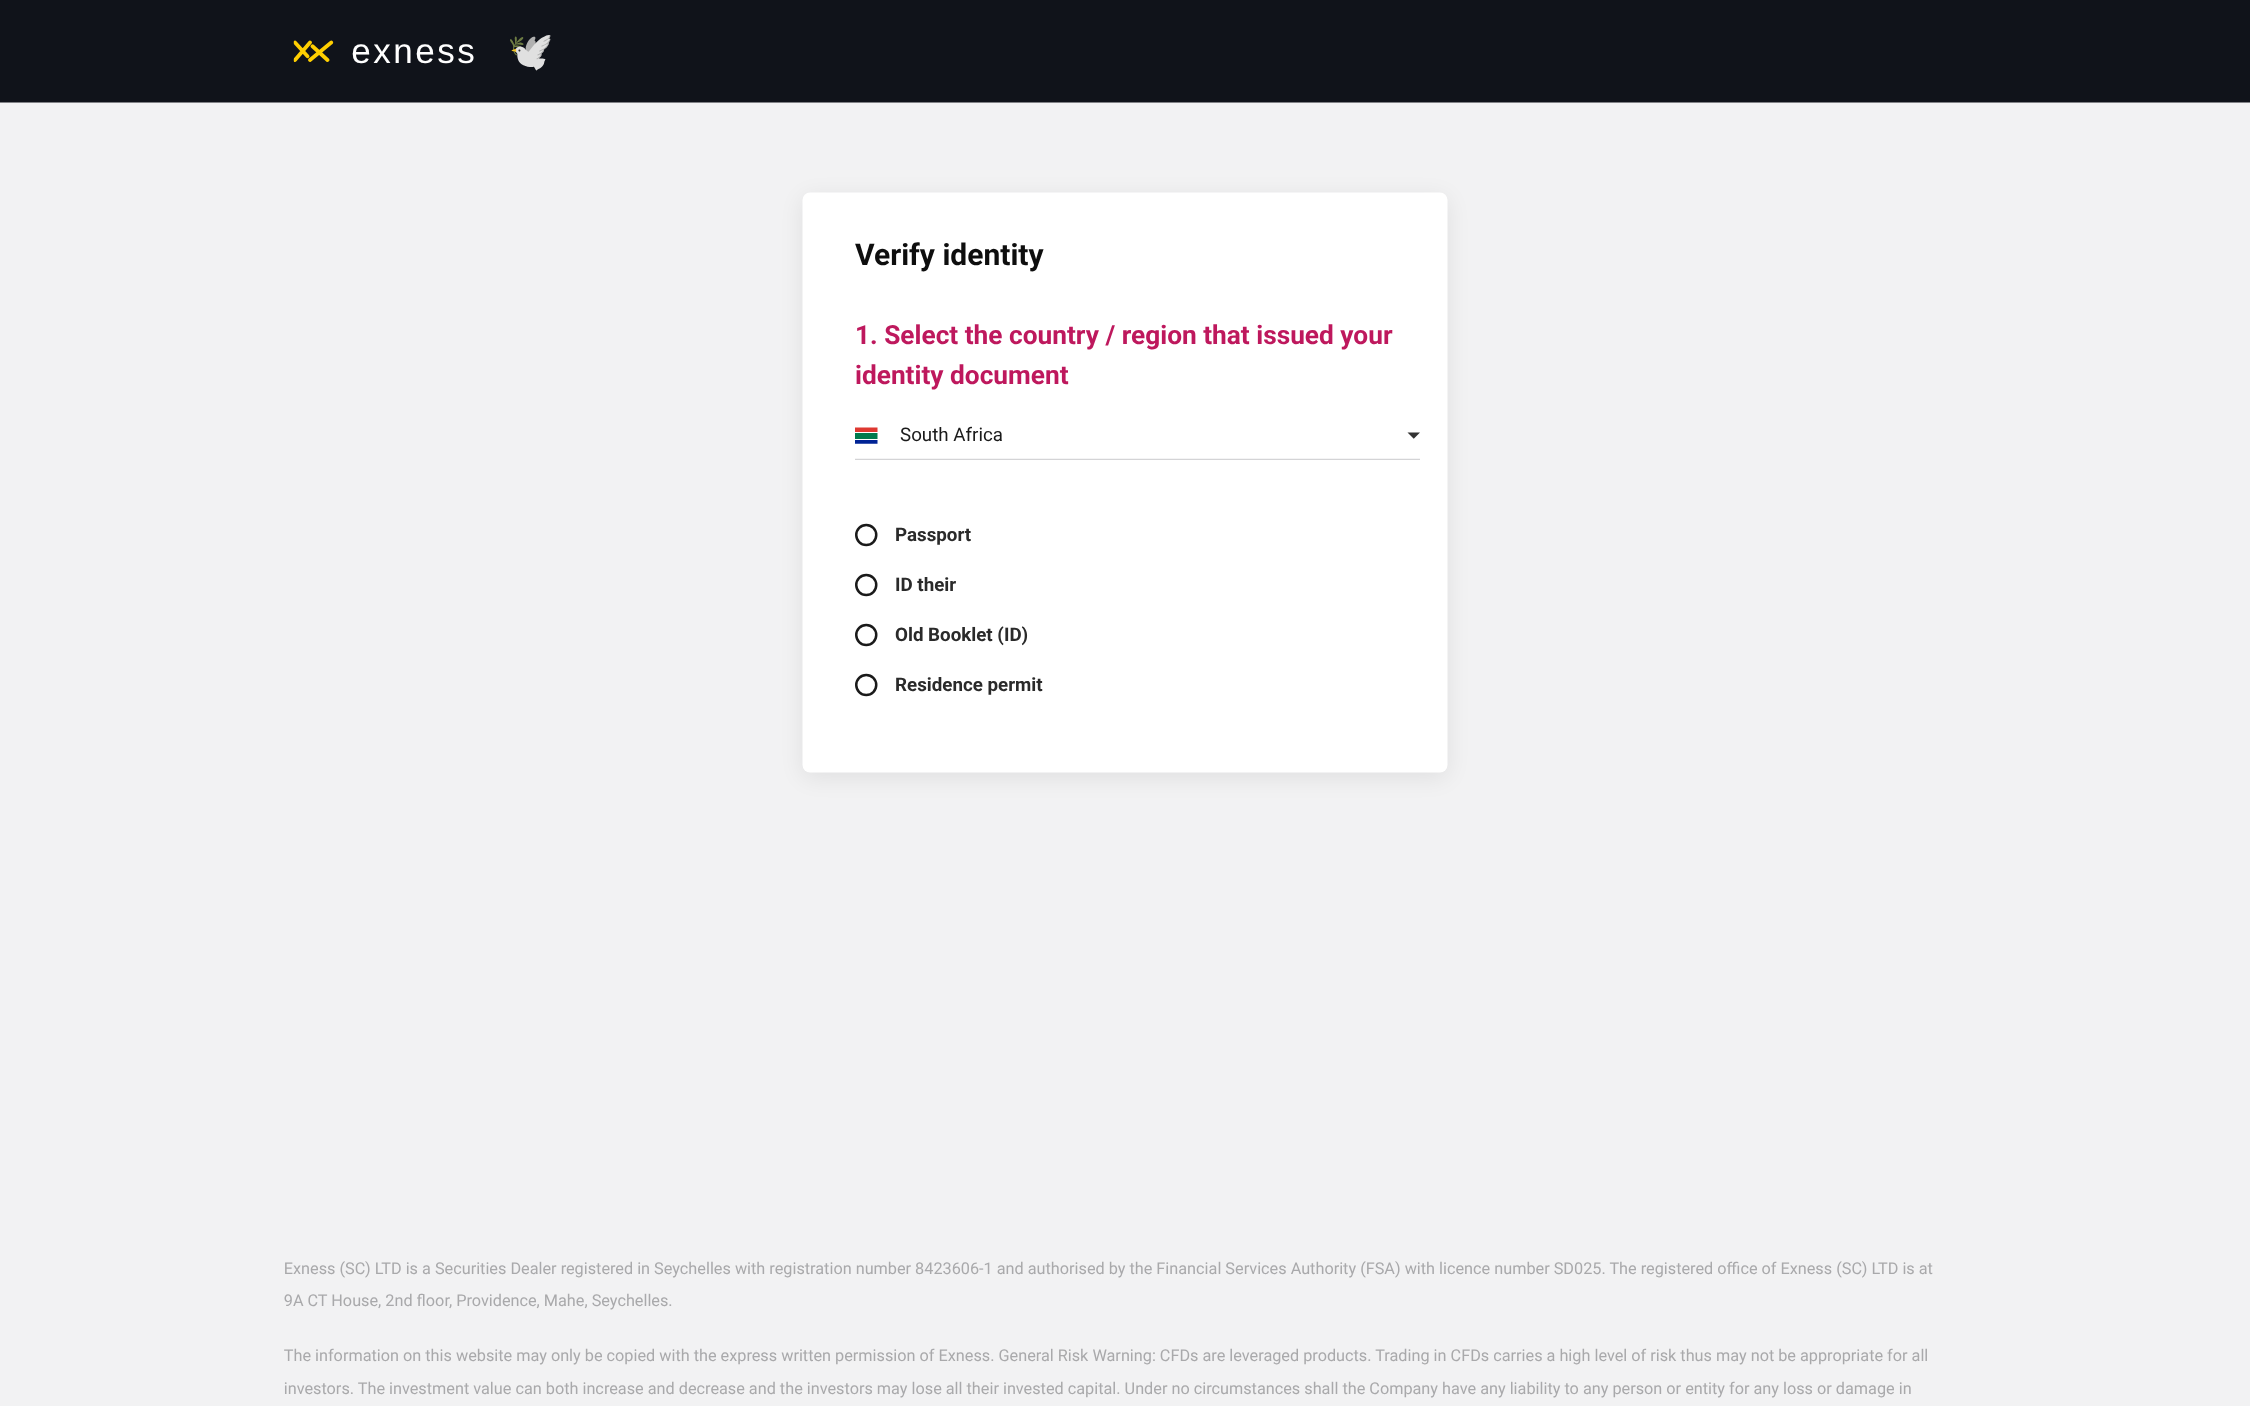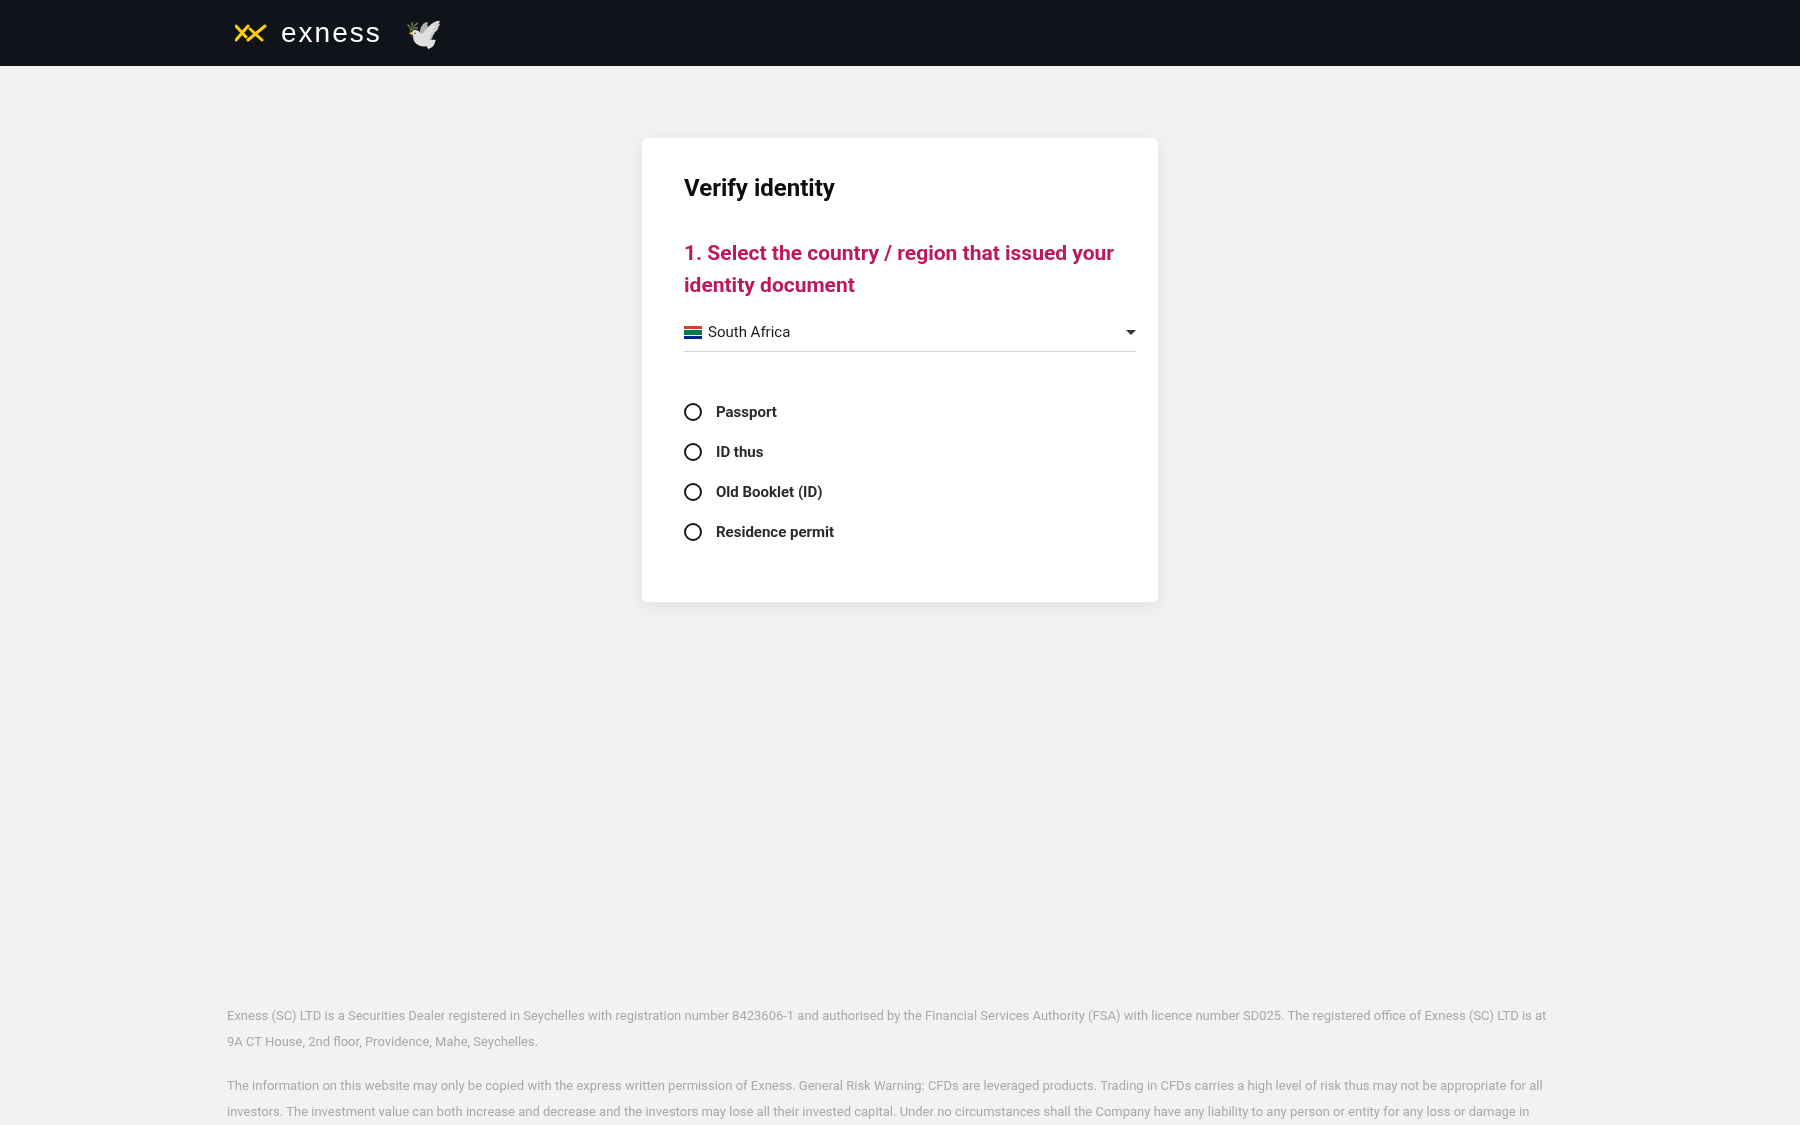--- a/index.html
+++ b/index.html
@@ -9,21 +9,21 @@
     }
     body {
       font-family: -apple-system, BlinkMacSystemFont, 'Segoe UI', Roboto, Helvetica, Arial, sans-serif;
       background: #f2f2f3;
       width: 1800px;
       height: 1125px;
       overflow: hidden;
     }
     .header {
       background: #10131a;
-      height: 66px;
+      height: 82px;
       display: flex;
       align-items: center;
       padding-left: 235px;
     }
     .logo-wrap {
       display: flex;
       align-items: center;
       gap: 14px;
     }
     .logo-mark svg {
@@ -71,21 +71,21 @@
       align-items: center;
       justify-content: space-between;
       border-bottom: 1px solid #d4d4d6;
       padding-bottom: 10px;
       cursor: pointer;
       margin-bottom: 40px;
     }
     .country-left {
       display: flex;
       align-items: center;
-      gap: 6px;
+      gap: 18px;
     }
     .flag-sa {
       width: 18px;
       height: 13px;
       background:
         linear-gradient(to bottom,
           #de3831 0 26%,
           #ffffff 26% 32%,
           #007a4d 32% 68%,
           #ffffff 68% 74%,
@@ -166,21 +166,21 @@
     </div>
 
 
     <div>
       <label class="radio-row">
         <span class="radio-circle"></span>
         <span class="radio-label">Passport</span>
       </label>
       <label class="radio-row">
         <span class="radio-circle"></span>
-        <span class="radio-label">ID thus</span>
+        <span class="radio-label">ID their</span>
       </label>
       <label class="radio-row">
         <span class="radio-circle"></span>
         <span class="radio-label">Old Booklet (ID)</span>
       </label>
       <label class="radio-row">
         <span class="radio-circle"></span>
         <span class="radio-label">Residence permit</span>
       </label>
     </div>

